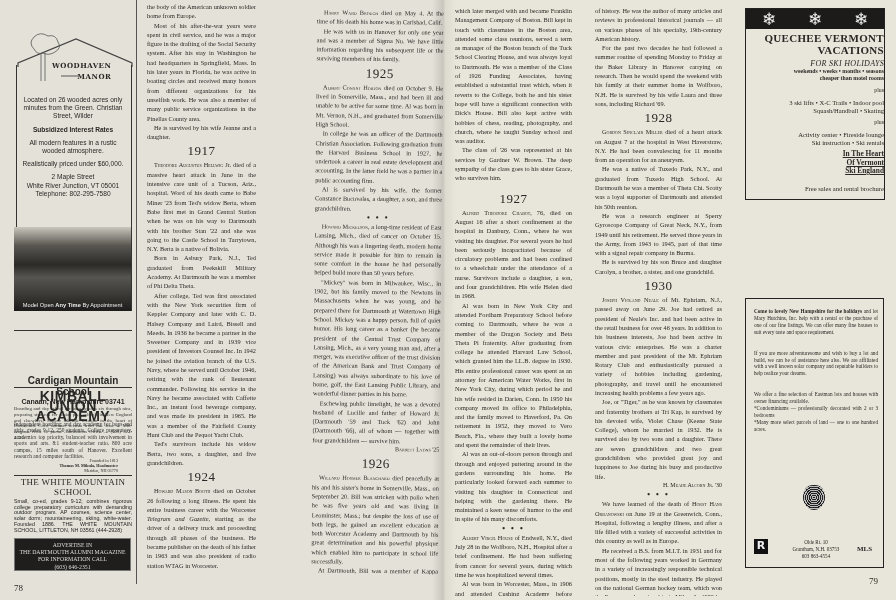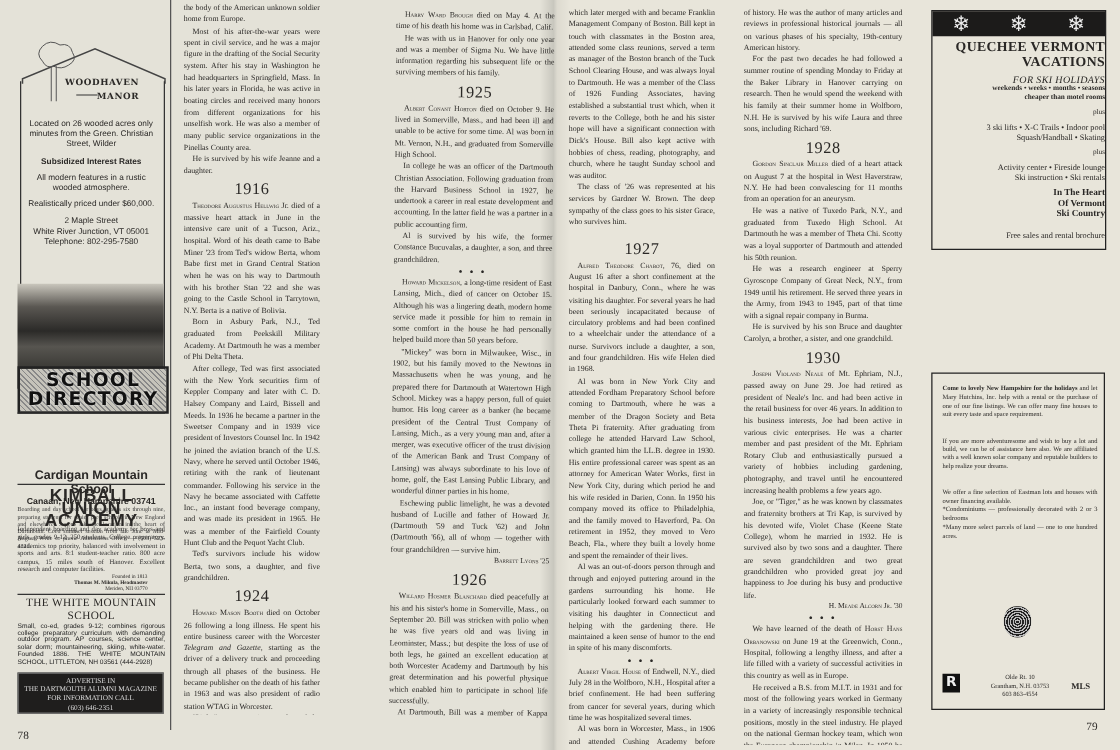--- a/index.html
+++ b/index.html
@@ -36,21 +36,21 @@
   .adv{position:absolute;left:14px;top:538px;width:117px;height:33px;background:#1f1e1d;color:#ddd;text-align:center;font-size:5.8px;line-height:7.2px;padding-top:3px;box-sizing:border-box;border:1px solid #777;}
   
   .quechee{position:absolute;left:745px;top:8px;width:138px;height:190px;border:1.5px solid #222;}
   .q-banner{height:20px;background:#1c1b1a;display:flex;justify-content:space-around;align-items:center;color:#eee;font-size:17px;}
   .q-body{text-align:right;}
   .q-title{font-weight:bold;font-size:11px;line-height:11px;margin-top:4px;letter-spacing:0.3px;}
   .q-sub{font-style:italic;font-size:8px;margin-top:3px;letter-spacing:0.3px;}
   .q-line{font-size:5.8px;line-height:7px;font-weight:bold;}
   .q-plus{font-size:5.8px;line-height:7px;margin:5px 0;}
   .q-line2{font-size:6.6px;line-height:7.5px;}
-  .q-heart{font-weight:bold;font-size:7.4px;line-height:8.5px;margin-top:4px;}
+  .q-heart{font-weight:bold;font-size:7.4px;line-height:8.5px;margin-top:4px;text-decoration:underline;}
   .q-free{font-size:6.6px;margin-top:9px;}
   .bassette{position:absolute;left:745px;top:198px;width:141px;height:53px;background:#161514;color:#eee;border:1px solid #222;}
   .b-title{font-size:11.5px;font-weight:bold;text-align:center;margin-top:2px;letter-spacing:0.3px;}
   .b-house{position:absolute;left:7px;top:18px;width:42px;height:22px;background:linear-gradient(180deg,#1a1918 0%,#eee 30%,#ccc 100%);clip-path:polygon(0 45%,35% 0,70% 35%,100% 35%,100% 100%,0 100%);}
   .b-addr{position:absolute;left:62px;top:18px;font-size:4.8px;line-height:5.4px;font-weight:bold;}
   .b-hours{position:absolute;left:0;bottom:2px;width:100%;text-align:center;font-size:3.9px;}
   
   .mary{position:absolute;left:745px;top:298px;width:137px;height:268px;border:1.5px solid #222;}
   .m-text{position:absolute;left:8px;top:9px;width:124px;font-size:5.2px;line-height:6.9px;text-align:justify;}
   .m-text p{margin:0 0 14px 0;}
@@ -91,23 +91,20 @@
         <div style="margin:0;">2 Maple Street</div>
         <div style="margin:0;">White River Junction, VT 05001</div>
         <div style="margin:0;">Telephone: 802-295-7580</div>
       </div>
     </div>
     <div class="wh-photo">
       <div class="wh-photo-caption"><span>Model Open </span><b>Any Time</b><span> By Appointment</span></div>
     </div>
   </div>
 
-  <div class="schooldir">
-    <span>SCHOOL DIRECTORY</span>
-  </div>
   <div class="hr" style="top:330px;"></div>
   <div class="school" style="top:334px;">
     <div class="nm" style="font-size:10px;line-height:11px;margin-top:41px;">Cardigan Mountain School</div>
     <div style="font-weight:bold;font-size:7px;line-height:9px;">Canaan, New Hampshire 03741</div>
     <div class="body">Boarding and day school for boys, grades six through nine, preparing students for senior prep schools in New England and elsewhere. Superb lakeside location in the heart of Dartmouth. Coed summer session from late June to Mid-August. Write or phone Admissions Office — (603) 523-4321.</div>
   </div>
   <div class="hr" style="top:387px;"></div>
   <div class="school" style="top:391px;">
     <div class="nm" style="font-size:14px;line-height:10px;letter-spacing:0.5px;">KIMBALL UNION ACADEMY</div>
     <div class="body" style="font-size:5.4px;line-height:6.4px;">Independent boarding and day academy for boys and girls, grades 9-12, 250 students. College preparatory, academics top priority, balanced with involvement in sports and arts. 8:1 student-teacher ratio. 800 acre campus, 15 miles south of Hanover. Excellent research and computer facilities.</div>
@@ -129,21 +126,21 @@
     <div>(603) 646-2351</div>
   </div>
 
   <div class="vline" style="left:136px;top:0;height:584px;"></div>
   <div class="pagenum" style="left:14px;top:583px;">78</div>
 
   <div class="col" style="left:147px;top:2px;width:109px;height:570px;">
     <p class="noind">the body of the American unknown soldier home from Europe.</p>
     <p>Most of his after-the-war years were spent in civil service, and he was a major figure in the drafting of the Social Security system. After his stay in Washington he had headquarters in Springfield, Mass. In his later years in Florida, he was active in boating circles and received many honors from different organizations for his unselfish work. He was also a member of many public service organizations in the Pinellas County area.</p>
     <p>He is survived by his wife Jeanne and a daughter.</p>
-    <div class="year">1916</div>
+    <div class="year">1917</div>
     <p><span class="sc">Theodore Augustus Hellwig</span><span> Jr. died of a massive heart attack in June in the intensive care unit of a Tucson, Ariz., hospital. Word of his death came to Babe Miner '23 from Ted's widow Berta, whom Babe first met in Grand Central Station when he was on his way to Dartmouth with his brother Stan '22 and she was going to the Castle School in Tarrytown, N.Y. Berta is a native of Bolivia.</span></p>
     <p>Born in Asbury Park, N.J., Ted graduated from Peekskill Military Academy. At Dartmouth he was a member of Phi Delta Theta.</p>
     <p>After college, Ted was first associated with the New York securities firm of Keppler Company and later with C. D. Halsey Company and Laird, Bissell and Meeds. In 1936 he became a partner in the Sweetser Company and in 1939 vice president of Investors Counsel Inc. In 1942 he joined the aviation branch of the U.S. Navy, where he served until October 1946, retiring with the rank of lieutenant commander. Following his service in the Navy he became associated with Caffette Inc., an instant food beverage company, and was made its president in 1965. He was a member of the Fairfield County Hunt Club and the Pequot Yacht Club.</p>
     <p>Ted's survivors include his widow Berta, two sons, a daughter, and five grandchildren.</p>
     <div class="year">1924</div>
     <p><span class="sc">Howard Mason Booth</span><span> died on October 26 following a long illness. He spent his entire business career with the Worcester </span><i>Telegram and Gazette</i><span>, starting as the driver of a delivery truck and proceeding through all phases of the business. He became publisher on the death of his father in 1963 and was also president of radio station WTAG in Worcester.</span></p>
     <p>"Pinky" was an active member of the class in college. He was a member of Phi Gamma Delta and the Dragon senior society.</p>
 
   </div>
 
@@ -209,21 +206,21 @@
       <div class="q-line">weekends • weeks • months • seasons</div>
       <div class="q-line">cheaper than motel rooms</div>
       <div class="q-plus">plus</div>
       <div class="q-line2">3 ski lifts • X-C Trails • Indoor pool</div>
       <div class="q-line2">Squash/Handball • Skating</div>
       <div class="q-plus">plus</div>
       <div class="q-line2">Activity center • Fireside lounge</div>
       <div class="q-line2">Ski instruction • Ski rentals</div>
       <div class="q-heart">In The Heart</div>
       <div class="q-heart" style="margin-top:0;">Of Vermont</div>
-      <div class="q-heart" style="margin-top:0;">Ski Country</div>
+      <div class="q-heart" style="margin-top:0;">Ski England</div>
       <div class="q-free">Free sales and rental brochure</div>
     </div>
   </div>
 
   <div class="mary">
     <div class="m-text">
       <p><b>Come to lovely New Hampshire for the holidays</b><span> and let Mary Hutchins, Inc. help with a rental or the purchase of one of our fine listings. We can offer many fine houses to suit every taste and space requirement.</span></p>
       <p>If you are more adventuresome and wish to buy a lot and build, we can be of assistance here also. We are affiliated with a well known solar company and reputable builders to help realize your dreams.</p>
       <p style="margin-bottom:0;">We offer a fine selection of Eastman lots and houses with owner financing available.</p>
       <p class="bullet">*Condominiums — professionally decorated with 2 or 3 bedrooms</p>

